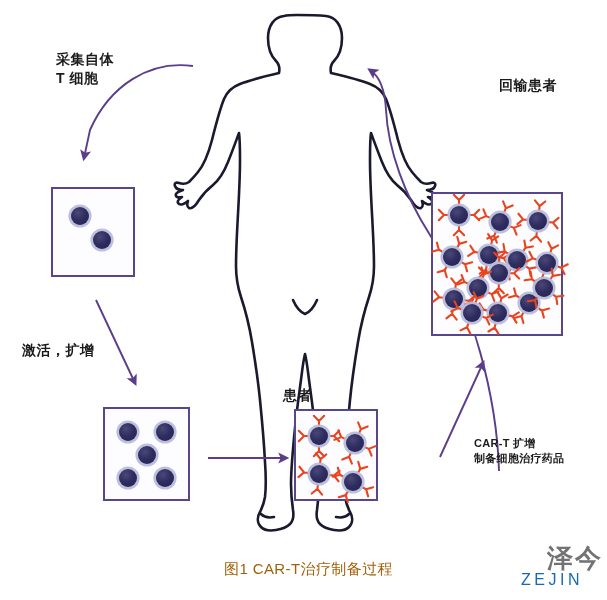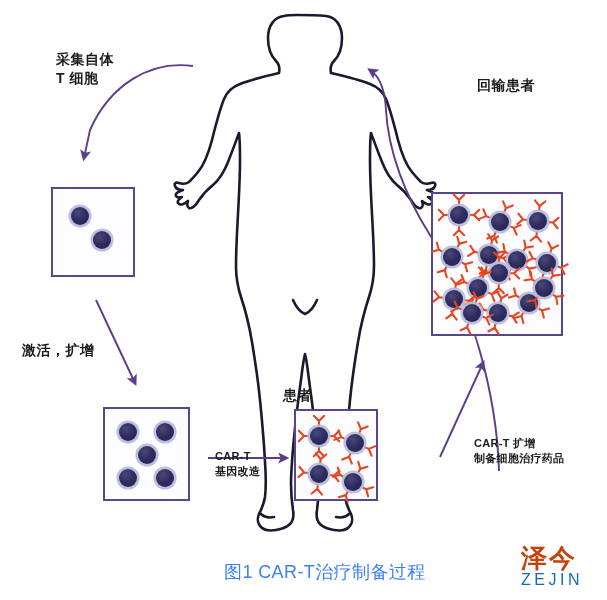--- a/index.html
+++ b/index.html
@@ -6,24 +6,24 @@
   body{
     width:607px;height:600px;position:relative;background:#ffffff;
     font-family:"Liberation Sans","DejaVu Sans",sans-serif;
     overflow:hidden;
   }
   .stage{position:absolute;left:0;top:0;width:607px;height:600px;}
   svg.layer{position:absolute;left:0;top:0;width:607px;height:600px;pointer-events:none;}
   .label{position:absolute;color:#1b1b1b;font-weight:bold;line-height:1.35;white-space:pre;}
   .label.cn{font-size:14px;letter-spacing:0.5px;}
   .label.mix{font-size:11px;letter-spacing:0.3px;margin-top:32px;}
-  .caption{position:absolute;font-size:18px;color:#3b82f6;letter-spacing:0.4px;white-space:pre;}
+  .caption{position:absolute;font-size:15px;color:#a16207;letter-spacing:0.4px;white-space:pre;}
   .logo{position:absolute;left:521px;top:545px;width:82px;height:50px;}
-  .logo-cn{font-size:26px;font-weight:bold;color:#c2410c;letter-spacing:2px;line-height:1;
-           font-family:"DejaVu Sans","Liberation Sans",sans-serif;}
+  .logo-cn{font-size:26px;font-weight:bold;color:#737373;letter-spacing:2px;line-height:1;
+           font-family:"DejaVu Sans","Liberation Sans",sans-serif;text-align:right;}
   .logo-en{font-size:16px;font-weight:normal;color:#1769b5;letter-spacing:3.5px;line-height:1;margin-top:1px;}
 </style>
 </head>
 <body>
 
 <div class="stage">
 
   <svg class="layer" viewBox="0 0 607 600">
     <defs>
       <radialGradient id="cellGrad" cx="38%" cy="32%" r="78%">
@@ -636,27 +636,25 @@
           </g>
         </g>
       </g>
   </svg>
 
   <div class="label cn" style="left:56px;top:50px;">采集自体
 T 细胞</div>
 
   <div class="label cn" style="left:22px;top:342px;font-family:Liberation Serif, serif;">激活，扩增</div>
 
-  <div class="label mix" style="left:215px;top:417px;">CAR-T
-基因改造</div>
 
   <div class="label mix" style="left:474px;top:404px;">CAR-T 扩增
 制备细胞治疗药品</div>
 
-  <div class="label cn" style="left:477px;top:76px;">回输患者</div>
+  <div class="label cn" style="left:499px;top:76px;">回输患者</div>
 
   <div class="label cn" style="left:283px;top:338px;margin-top:48px;">患者</div>
 
   <div class="caption" style="left:224px;top:560px;">图1 CAR-T治疗制备过程</div>
 
   <div class="logo">
     <div class="logo-cn">泽今</div>
     <div class="logo-en">ZEJIN</div>
   </div>
 

